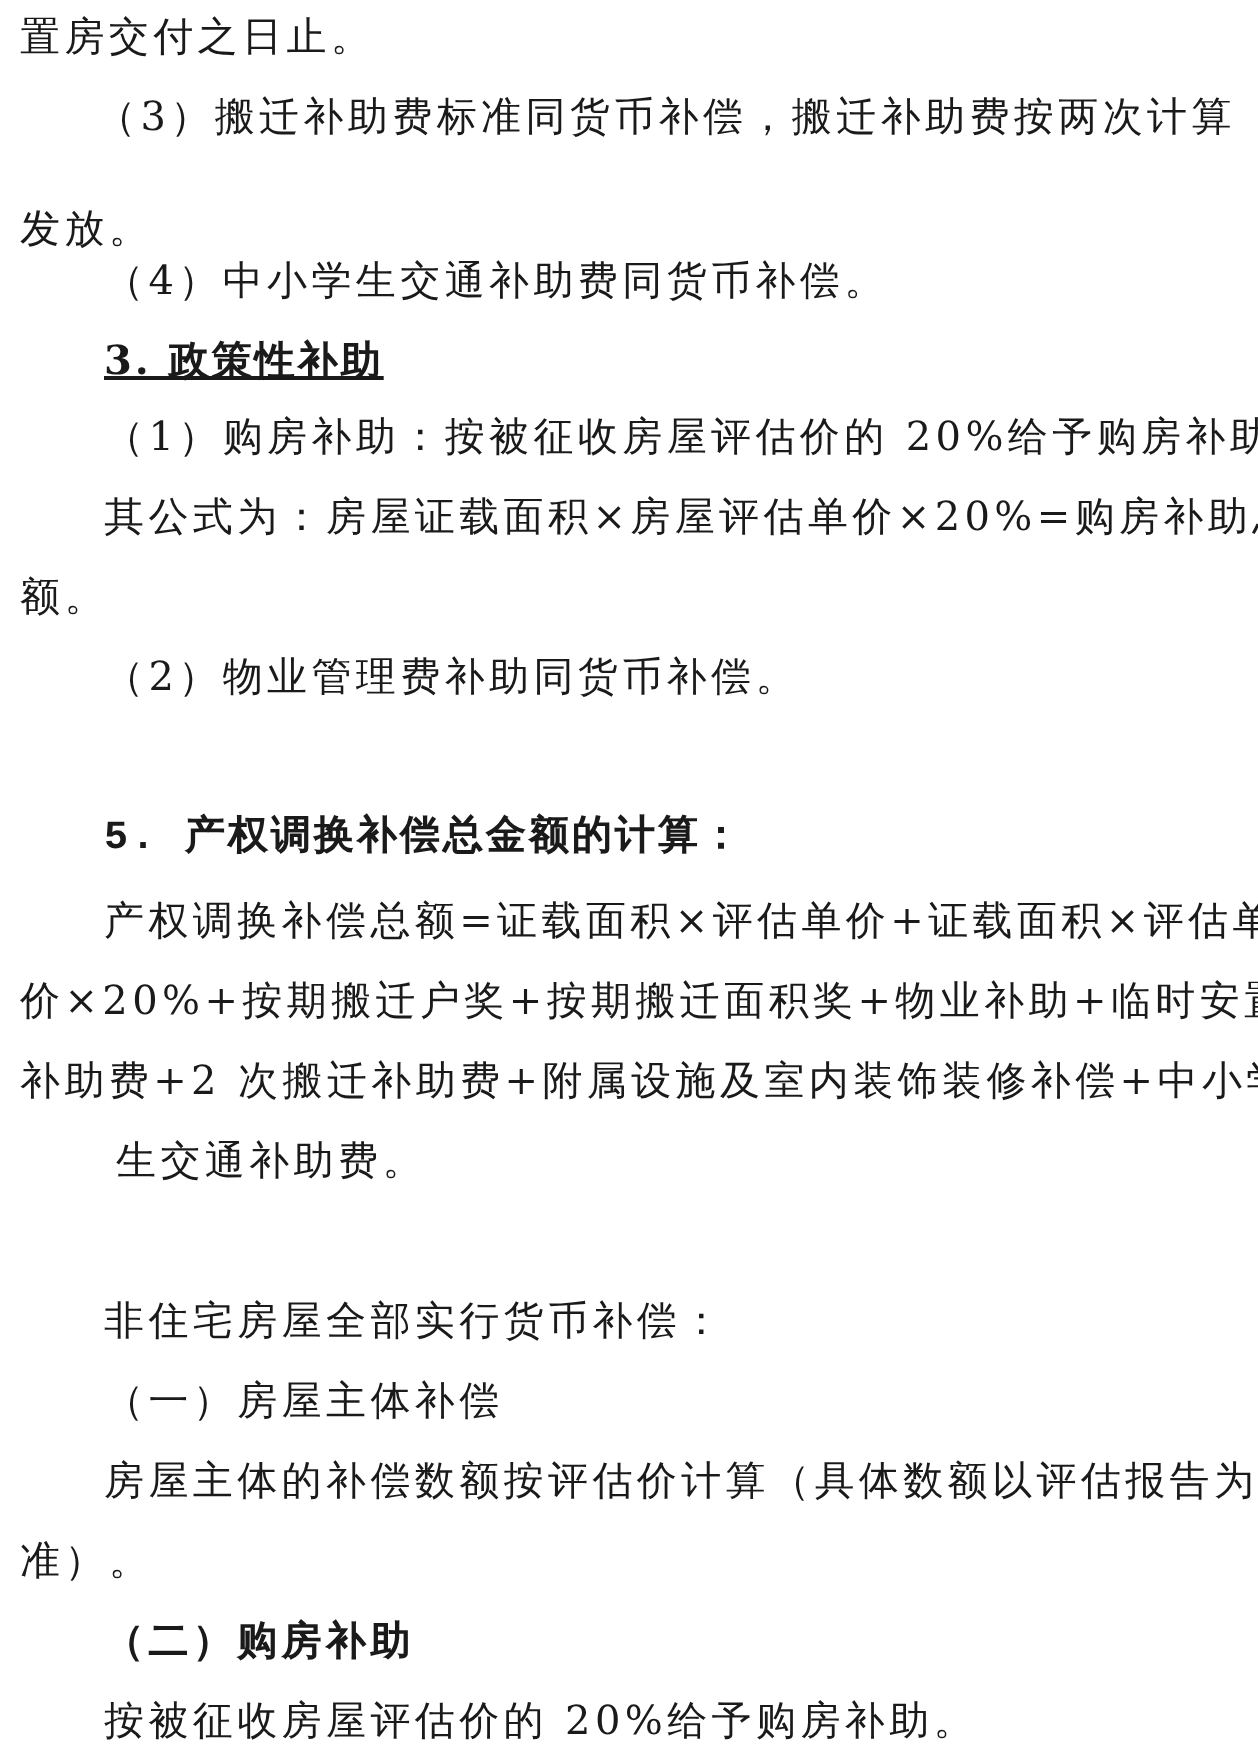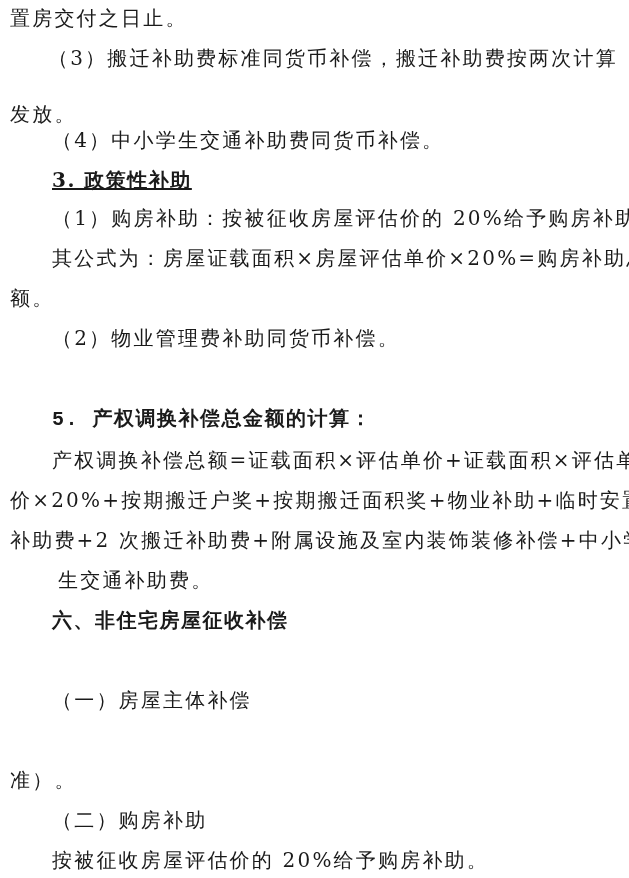--- a/index.html
+++ b/index.html
@@ -47,18 +47,19 @@
   <div class="line bold" style="left:52px;top:168px;text-decoration:underline;">3.  政策性补助</div>
   <div class="line" style="left:52px;top:206px;">（1）购房补助：按被征收房屋评估价的 20%给予购房补助。</div>
   <div class="line" style="left:52px;top:246px;">其公式为：房屋证载面积×房屋评估单价×20%=购房补助总</div>
   <div class="line" style="left:10px;top:286px;">额。</div>
   <div class="line" style="left:52px;top:326px;">（2）物业管理费补助同货币补偿。</div>
   <div class="line bold" style="left:52px;top:408px;font-family:Liberation Mono, monospace;">5.  产权调换补偿总金额的计算：</div>
   <div class="line" style="left:52px;top:448px;">产权调换补偿总额=证载面积×评估单价+证载面积×评估单</div>
   <div class="line" style="left:10px;top:488px;">价×20%+按期搬迁户奖+按期搬迁面积奖+物业补助+临时安置</div>
   <div class="line" style="left:10px;top:528px;">补助费+2 次搬迁补助费+附属设施及室内装饰装修补偿+中小学</div>
   <div class="line" style="left:10px;top:568px;margin-left:48px;">生交通补助费。</div>
-  <div class="line bold" style="left:52px;top:608px;">六、非住宅房屋征收补偿</div>
+  <div class="line" style="left:52px;top:648px;">非住宅房屋全部实行货币补偿：</div>
   <div class="line" style="left:52px;top:688px;">（一）房屋主体补偿</div>
+  <div class="line" style="left:52px;top:728px;">房屋主体的补偿数额按评估价计算（具体数额以评估报告为</div>
   <div class="line" style="left:10px;top:768px;">准）。</div>
-  <div class="line" style="left:52px;top:808px;">（二）购房补助</div>
+  <div class="line" style="left:52px;top:808px;font-weight:bold;">（二）购房补助</div>
   <div class="line" style="left:52px;top:848px;">按被征收房屋评估价的 20%给予购房补助。</div>
 </div>
 
 </body></html>

